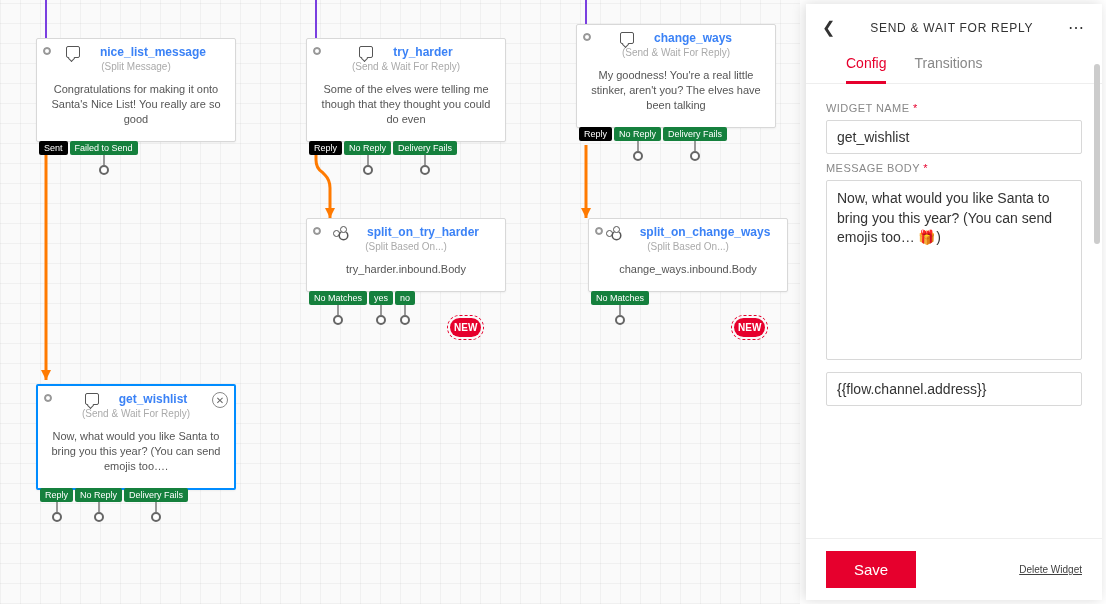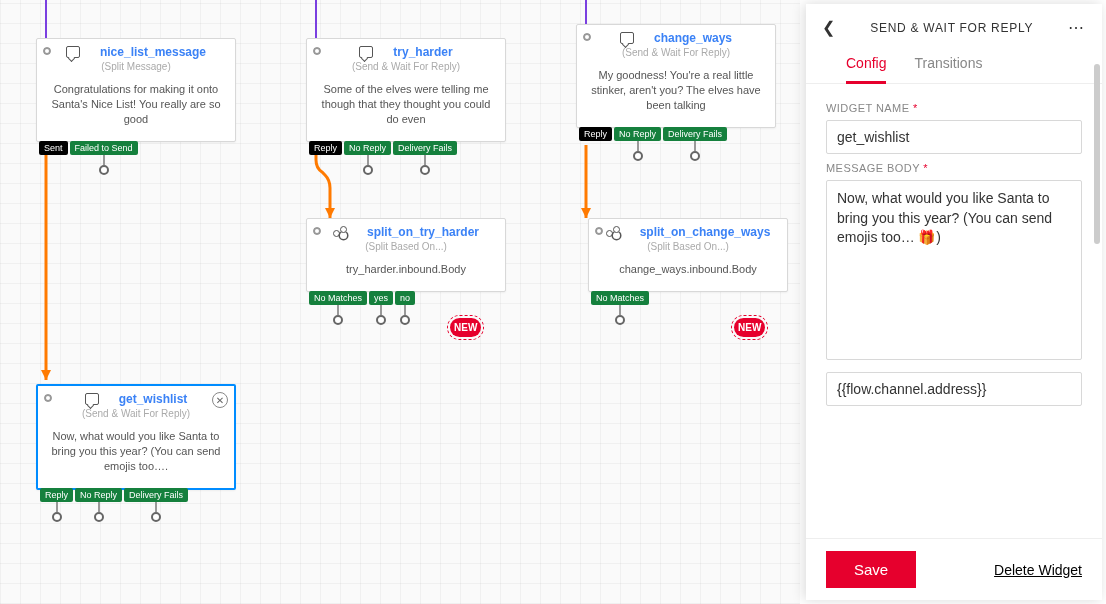--- a/index.html
+++ b/index.html
@@ -227,21 +227,21 @@
   .sb-foot {
     border-top:1px solid #eee;
     padding: 12px 20px;
     display:flex; align-items:center; justify-content:space-between;
   }
   .btn-save {
     background:#e6002d; color:#fff; border:none;
     font-size:15px; padding:10px 28px; cursor:pointer;
   }
   .link-del {
-    color:#000000; font-size:14px; text-decoration:underline; cursor:pointer;
+    color:#404040; font-size:10px; text-decoration:underline; cursor:pointer;
   }
   .scrollbar-fake {
     position:absolute; right:2px; top:60px; width:6px; height:180px;
     background:#ccc; border-radius:3px;
   }
 </style>
 </head>
 <body>
 
 <div class="canvas">

